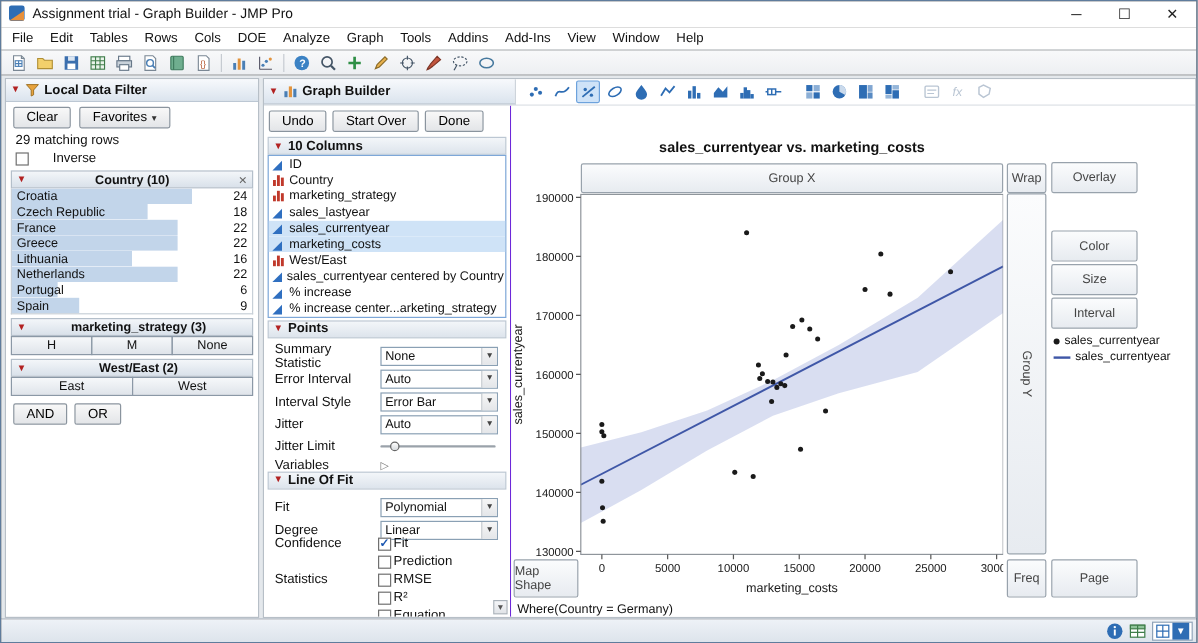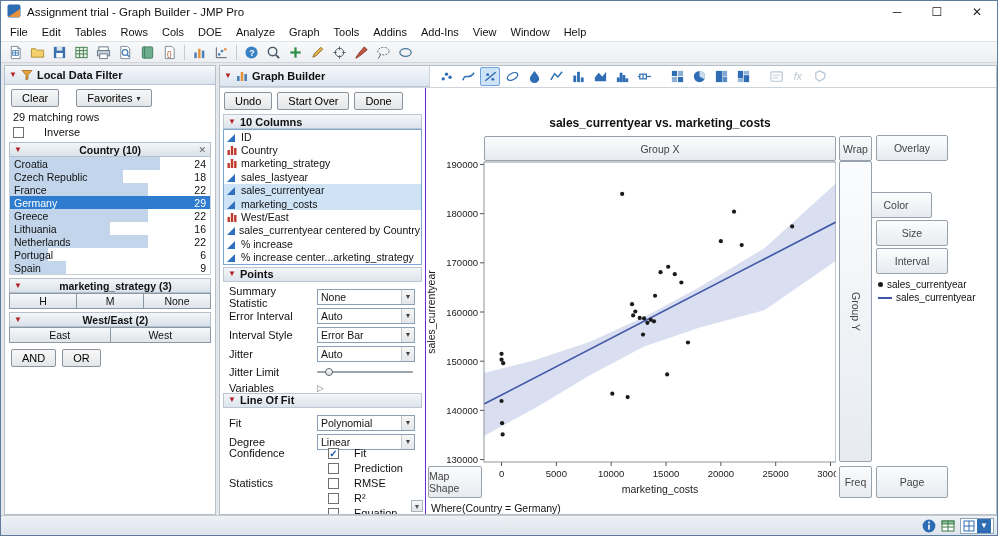--- a/index.html
+++ b/index.html
@@ -27,21 +27,21 @@
 
 .panel-header, .gbh-left { height:19px; background:linear-gradient(#f7f9fc,#dbe4ee); border-bottom:1px solid #bcc7d3; display:flex; align-items:center; gap:4px; padding:0 4px; flex:0 0 auto; }
 .ph-title { font-weight:bold; font-size:11px; }
 .disc { color:#b22222; font-size:8px; line-height:8px; cursor:default; }
 .section-strip { height:15px; margin:2px 3px 0 3px; background:linear-gradient(#f3f6f9,#dde4ec); border:1px solid #bcc7d3; display:flex; align-items:center; gap:4px; padding:0 4px; font-weight:bold; flex:0 0 auto; }
 .level-header { height:15px; margin:3px 4px 0 4px; background:linear-gradient(#f3f6f9,#d9e1ea); border:1px solid #b4bfca; display:flex; align-items:center; gap:3px; padding:0 4px; flex:0 0 auto; }
 .lh-title { flex:1; text-align:center; font-weight:bold; font-size:10.5px; }
 .x-icon { color:#666; font-size:9px; }
 
 
-.fp-buttons { display:flex; gap:17px; padding:4px 6px 3px 6px; }
+.fp-buttons { display:flex; gap:7px; padding:4px 6px 3px 6px; }
 .btn { font-family:inherit; font-size:11px; height:18px; padding:0 10px; background:linear-gradient(#f8f8f8,#e3e5e8); border:1px solid #8a949e; border-radius:2px; display:inline-flex; align-items:center; gap:4px; cursor:default; }
 .dd-caret { font-size:8px; color:#333; }
 .matching { padding:1px 8px 1px 8px; }
 .inverse-row { display:flex; align-items:center; gap:20px; padding:2px 8px 1px 8px; }
 .checkbox { display:inline-flex; width:11px; height:11px; border:1px solid #707070; background:#fff; font-size:10px; line-height:9px; align-items:center; justify-content:center; color:#1a56b0; font-weight:bold; }
 .country-list { margin:0 4px; border:1px solid #c8d0d8; border-top:none; flex:0 0 auto; }
 .country-row { position:relative; height:13px; display:flex; align-items:center; padding:0 4px; font-size:10.5px; overflow:hidden; }
 .country-row .bar { position:absolute; left:0; top:0; bottom:0; background:#c2d5ea; }
 .country-row .lbl, .country-row .cnt { position:relative; z-index:1;text-align:center; }
 .country-row .cnt { margin-left:auto; }
@@ -69,32 +69,32 @@
 .col-icon { width:10px; height:10px; display:inline-flex; align-items:flex-end; }
 .tri { width:0; height:0; border-bottom:8px solid #2f6fc0; border-left:8px solid transparent; }
 .form-row { display:flex; align-items:center; padding:13px 6px 2px 9px; height:19px; }
 .flabel { width:88px; flex:0 0 auto; }
 .dd { width:98px; height:16px; border:1px solid #8aa0b4; background:#fff; display:flex; align-items:center; padding-left:3px; font-size:10.5px; }
 .dd-arrow { margin-left:auto; width:13px; height:100%; display:flex; align-items:center; justify-content:center; font-size:7px; color:#444; background:linear-gradient(#f6f6f6,#e4e6e9); border-left:1px solid #c4c9ce; }
 .slider { position:relative; width:96px; height:14px; }
 .slider-track { position:absolute; left:0; right:0; top:6px; height:2px; background:#9aa2aa; border-radius:1px; }
 .slider-thumb { position:absolute; left:8px; top:3px; width:8px; height:8px; border-radius:50%; background:linear-gradient(#fdfdfd,#d8dbde); border:1px solid #666; }
 .var-disc { color:#777; font-size:9px; }
-.cb-row { display:flex; align-items:center; gap:15px; padding:0 6px 0 9px; height:15px; }
+.cb-row { display:flex; align-items:center; gap:2px; padding:0 6px 0 9px; height:15px; }
 .cb-row .flabel { width:84px; }
 .cp-scroll-hint { position:absolute; right:2px; bottom:2px; width:12px; height:12px; border:1px solid #aab2ba; background:linear-gradient(#f5f6f8,#e1e4e8); display:flex; align-items:center; justify-content:center; font-size:7px; color:#555; }
 
 
 .graph-area { flex:1; position:relative; background:#fff; overflow:hidden; }
 .ga-title { position:absolute; left:58px; top:28px; width:352px; text-align:center; font-weight:bold; font-size:12px; }
 .zone { position:absolute; display:flex; align-items:center; justify-content:center; border:1px solid #98a2ac; background:linear-gradient(#fbfcfd,#e7ebf0); color:#444; font-size:10.5px; border-radius:2px; }
 .zone.gx { left:58px; top:48px; width:352px; height:25px; }
 .zone.wrap { left:413px; top:48px; width:33px; height:25px; }
 .zone.overlay { left:450px; top:47px; width:72px; height:26px; }
-.zone.color { left:434px; top:104px; width:72px; height:26px; }
+.zone.color { left:450px; top:104px; width:72px; height:26px; }
 .zone.size { left:450px; top:132px; width:72px; height:26px; }
 .zone.interval { left:450px; top:160px; width:72px; height:26px; }
 .zone.groupy { left:413px; top:73px; width:33px; height:301px; writing-mode:vertical-rl; }
 .zone.mapshape { left:2px; top:378px; width:54px; height:32px; }
 .zone.freq { left:413px; top:378px; width:33px; height:32px; }
 .zone.page { left:450px; top:378px; width:72px; height:32px; }
 .legend { position:absolute; left:452px; top:190px; width:100px; }
 .legend-row { display:flex; align-items:center; gap:4px; height:13px; font-size:10px; }
 .lg-marker.point { width:5px; height:5px; border-radius:50%; background:#1a1a1a; flex:0 0 auto; }
 .lg-marker.line { width:14px; height:2px; background:#3f57a7; flex:0 0 auto; }
@@ -306,24 +306,20 @@
           </div>
           <div class="country-row">
             <span class="bar" style="width: 56.25%;"></span>
             <span class="lbl">Czech Republic</span>
             <span class="cnt">18</span>
           </div>
           <div class="country-row">
             <span class="bar" style="width: 68.75%;"></span>
             <span class="lbl">France</span>
             <span class="cnt">22</span>
-          </div>
-          <div class="country-row selected">
-            <span class="lbl">Germany</span>
-            <span class="cnt">29</span>
           </div>
           <div class="country-row">
             <span class="bar" style="width: 68.75%;"></span>
             <span class="lbl">Greece</span>
             <span class="cnt">22</span>
           </div>
           <div class="country-row">
             <span class="bar" style="width: 50%;"></span>
             <span class="lbl">Lithuania</span>
             <span class="cnt">16</span>

